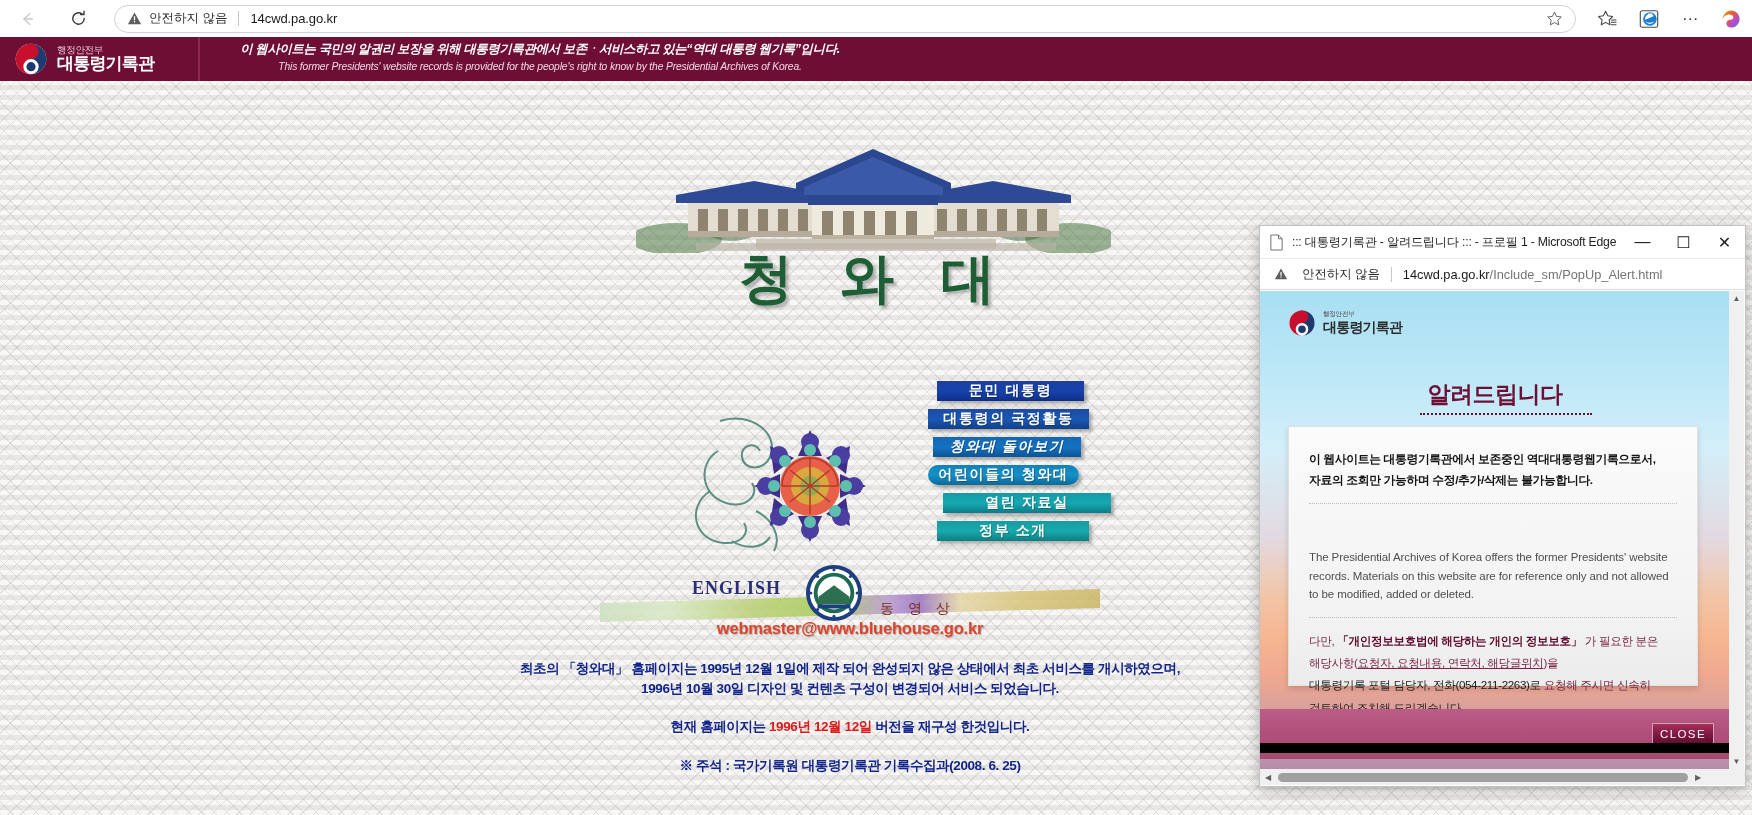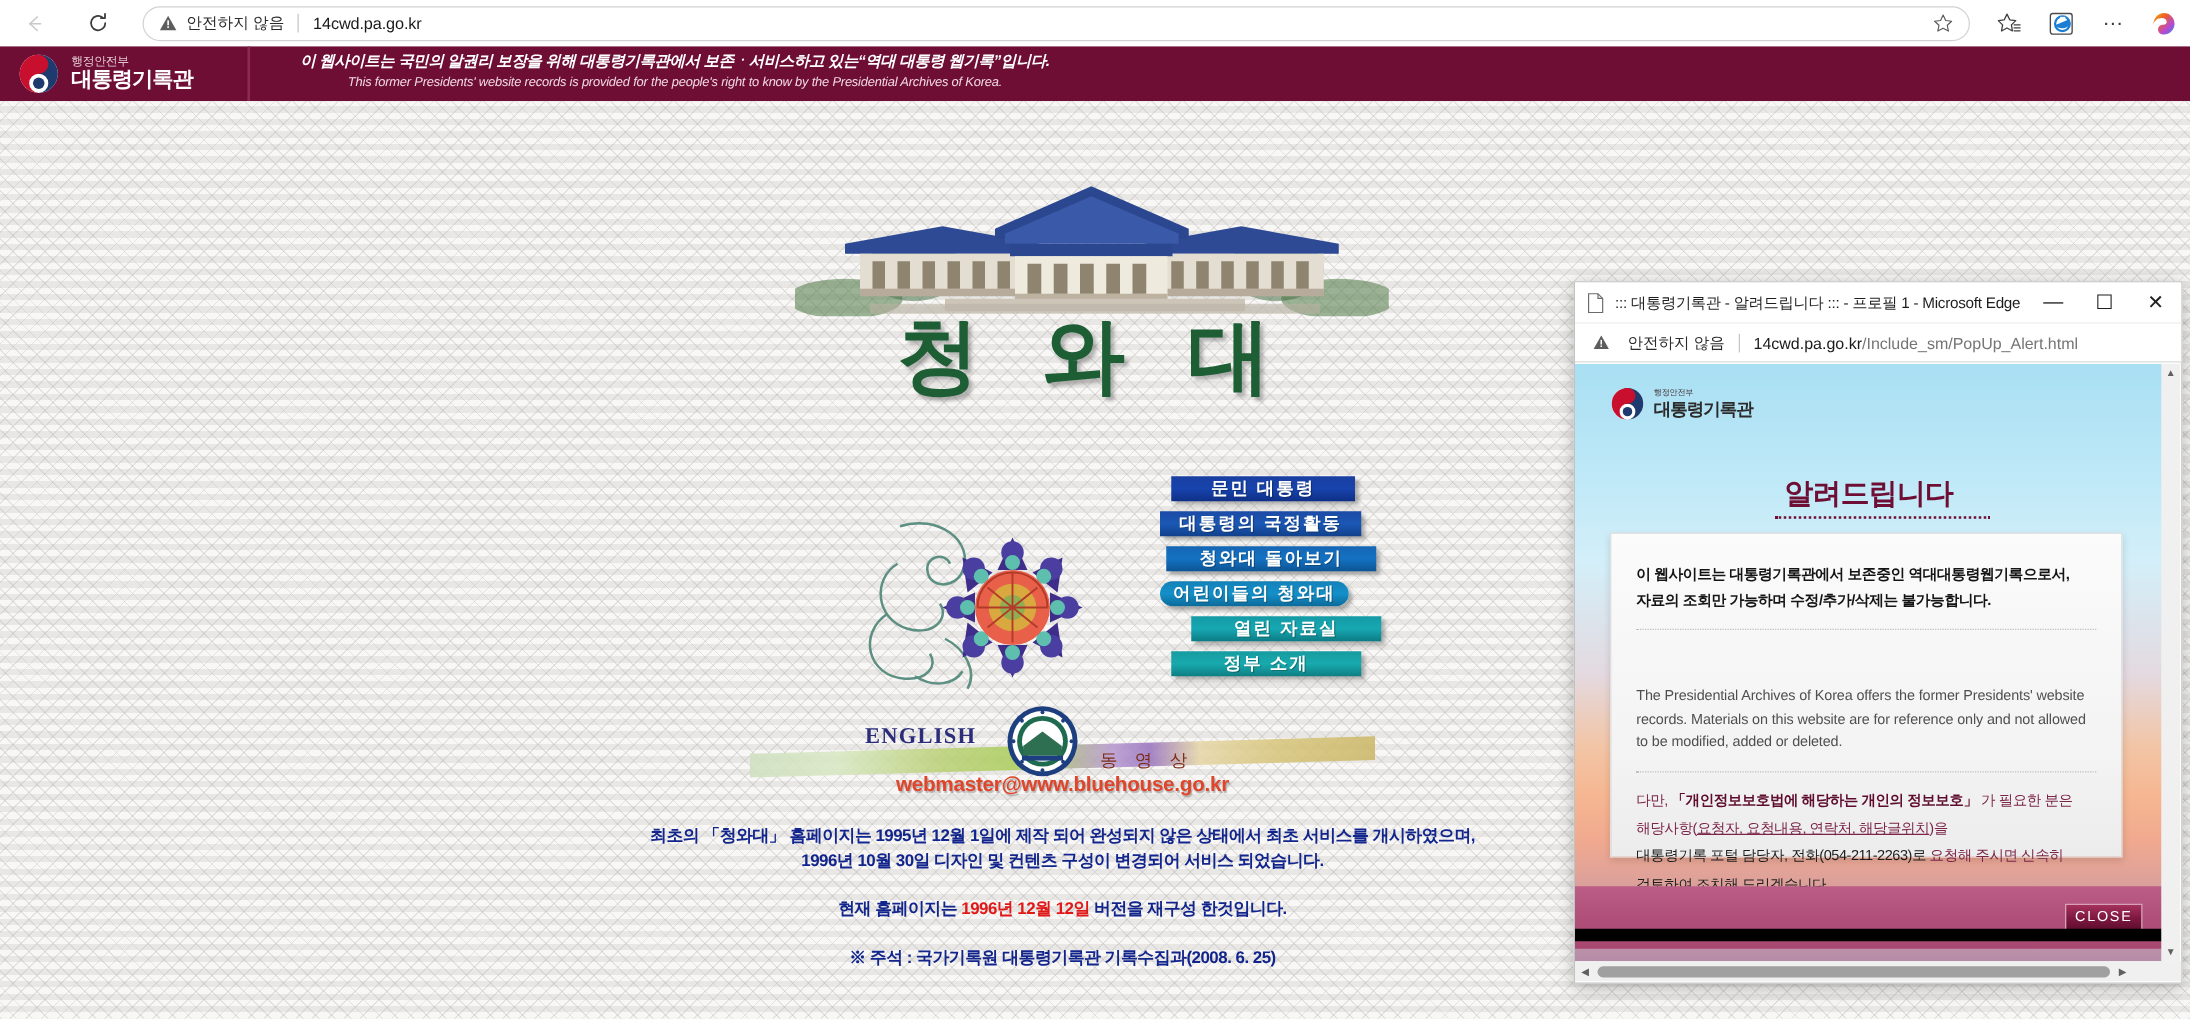--- a/index.html
+++ b/index.html
@@ -121,21 +121,21 @@
 
   
   #cwd-building {
     position: absolute; left: 636px; top: 62px; width: 475px; height: 110px;
   }
   #cwd-logo-text {
     position: absolute; left: 560px; top: 170px; width: 630px;
     text-align: center;
   }
   #cwd-hangul {
-    font-size: 66px; font-weight: bold; color: #1d5e34;
+    font-size: 54px; font-weight: bold; color: #1d5e34;
     letter-spacing: 16px; line-height: 1;
     text-shadow: 3px 3px 3px rgba(100,100,100,.45);
     font-family: "Liberation Sans", sans-serif;
   }
   #cwd-roman {
     font-size: 27px; font-weight: bold; color: #2e7d4f;
     letter-spacing: 5px; margin-top: 2px;
     text-shadow: 2px 2px 3px rgba(120,120,120,.5);
   }
 
@@ -153,23 +153,23 @@
     display: flex; align-items: center; justify-content: center;
     color: #ffffff; font-size: 14px; font-weight: bold;
     letter-spacing: 1.6px;
     box-shadow: 3px 3px 3px rgba(90,90,90,.45);
     cursor: pointer; white-space: nowrap;
     font-family: "Liberation Sans", sans-serif;
     text-shadow: 1px 1px 0 rgba(0,0,0,.25);
   }
   .m0 { background: linear-gradient(180deg,#1a3fa0 0%,#1743ad 50%,#0f2f86 100%); width: 147px; margin-left: 9px;}
   .m1 { background: linear-gradient(180deg,#1c4aa5 0%,#1a58b4 50%,#11408c 100%); width: 161px; margin-left: 0;}
-  .m2 { background: linear-gradient(180deg,#1566b4 0%,#1472c2 50%,#0c5496 100%); width: 168px; margin-left: 5px;}
+  .m2 { background: linear-gradient(180deg,#1566b4 0%,#1472c2 50%,#0c5496 100%); width: 148px; margin-left: 5px; font-style: italic;}
   .m3 { background: linear-gradient(180deg,#1481b8 0%,#1490c9 50%,#0b6a99 100%); width: 151px; margin-left: 0; border-radius: 10px;}
-  .m4 { background: linear-gradient(180deg,#149aa5 0%,#16a8b2 50%,#0d7c85 100%); width: 152px; margin-left: 25px;}
+  .m4 { background: linear-gradient(180deg,#149aa5 0%,#16a8b2 50%,#0d7c85 100%); width: 168px; margin-left: 15px;}
   .m5 { background: linear-gradient(180deg,#169ba0 0%,#18aaae 50%,#0e7e82 100%); width: 152px; margin-left: 9px;}
 
   
   #english-label {
     position: absolute; left: 692px; top: 497px;
     font-family: "Liberation Serif", serif;
     font-size: 18px; font-weight: bold; color: #2b2d7a;
     letter-spacing: 1px; cursor: pointer;
   }
   #color-band {

